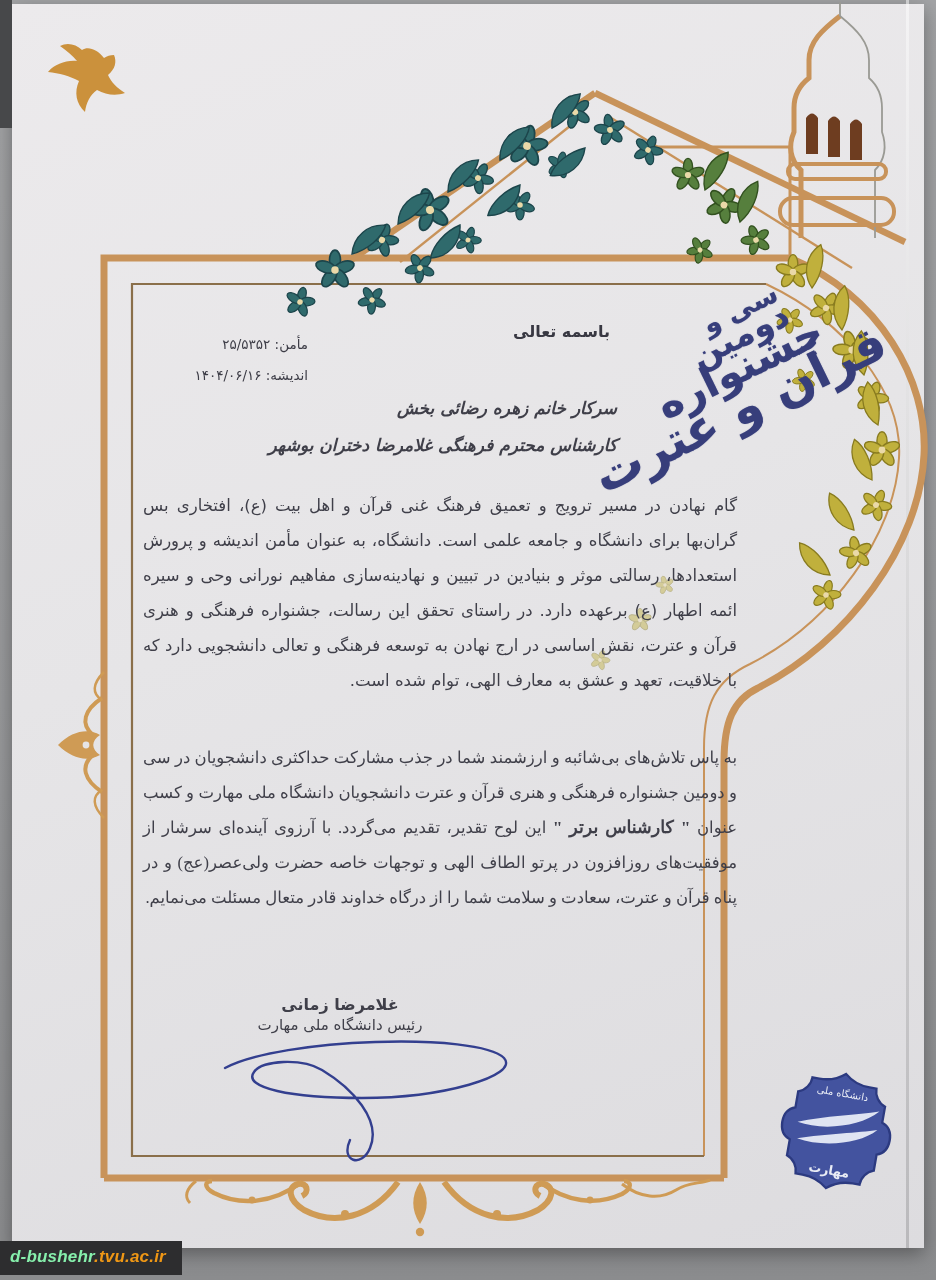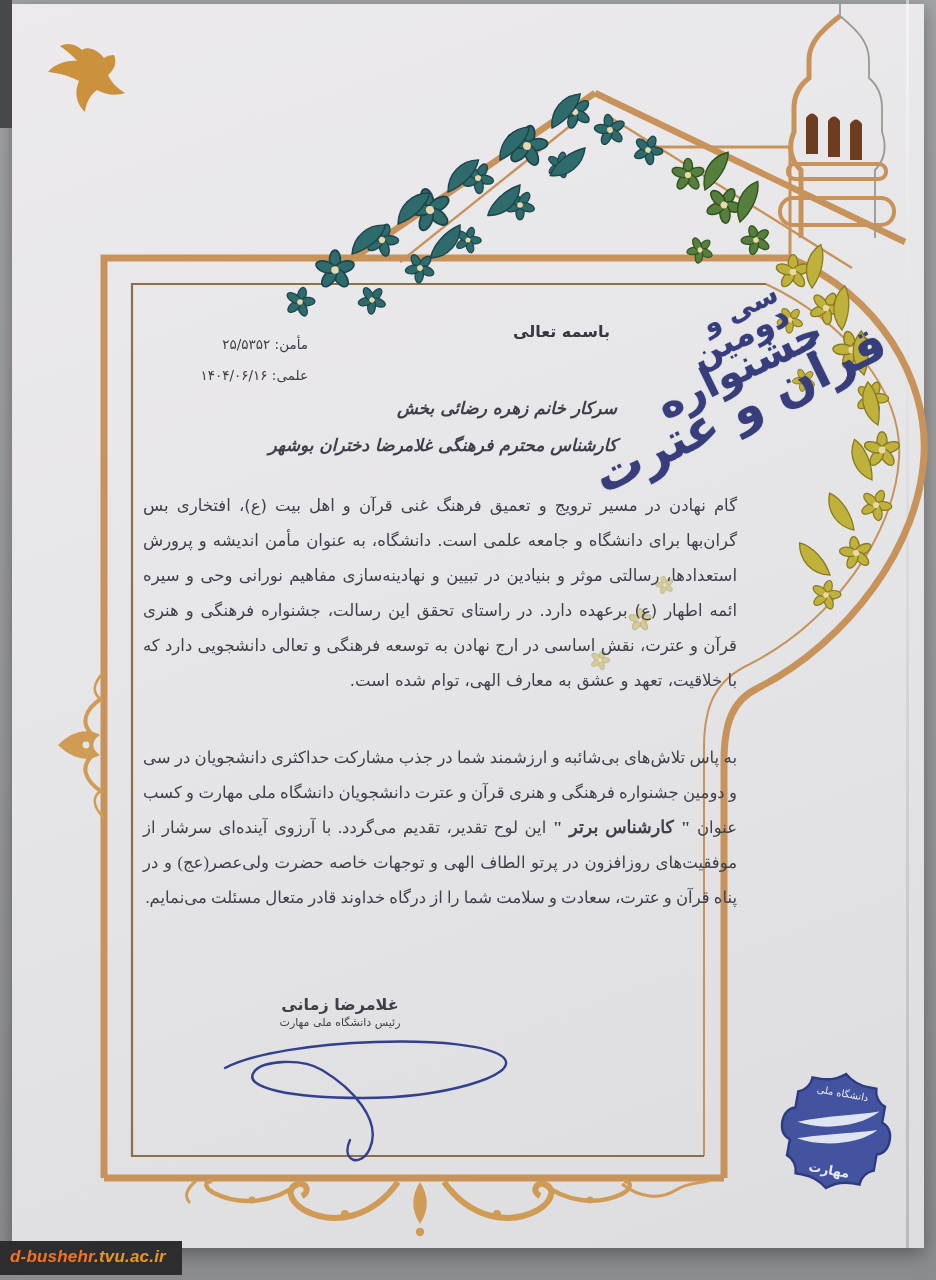--- a/index.html
+++ b/index.html
@@ -18,35 +18,35 @@
   .refblock{left:158px;top:336px;width:150px;font-size:13.5px;text-align:right;color:#3c3c46;}
   .refblock .row{margin-bottom:15px;white-space:nowrap;}
   .recipient{left:215px;top:398px;width:402px;text-align:right;font-weight:700;font-size:17px;font-style:italic;}
   .recipient .r1{margin-bottom:17px;}
   .para{left:143px;top:488px;width:594px;font-size:16.5px;line-height:35px;
         text-align:justify;}
   .para.p2{top:740px;font-family:Liberation Serif, serif;}
   .hl{font-weight:700;font-size:17.5px;}
   .sig{left:190px;top:995px;width:300px;text-align:center;z-index:4;}
   .sig .name{font-weight:700;font-size:16px;margin-bottom:2px;}
-  .sig .role{font-size:11px;text-align:center;}
+  .sig .role{font-size:15px;text-align:center;}
   .callig{position:absolute;left:565px;top:300px;width:350px;z-index:4;direction:rtl;
           color:#373e7b;font-weight:700;text-align:center;}
   .callig span{display:block;transform:rotate(-26deg);line-height:1.02;margin:-5px 0;
                text-shadow:0 0 1px rgba(55,62,123,.5);}
   .callig .c1{font-size:27px;}
   .callig .c2{font-size:34px;}
   .callig .c3{font-size:42px;}
   .callig .c4{font-size:49px;}
   .stamp{position:absolute;left:778px;top:1068px;width:116px;height:126px;z-index:4;
          transform:rotate(10deg);}
   .watermark{position:absolute;left:0;top:1241px;z-index:6;background:#2d2d2f;
              padding:6px 16px 8px 10px;font-family:"Liberation Sans",sans-serif;
              font-style:italic;font-weight:700;font-size:17px;letter-spacing:.2px;}
-  .watermark .wm1{color:#f97316;margin-top:28px;}
+  .watermark .wm1{color:#86efac;margin-top:28px;}
   .watermark .wm2{color:#ef9715;}
 </style>
 </head>
 <body>
 
 <div class="scene">
   <div class="paper"></div>
   <div class="photo-edge-left"></div>
   <div class="crease"></div>
 
@@ -187,21 +187,21 @@
   </svg>
 
   <div class="txt basmala">باسمه تعالی</div>
 
   <div class="txt refblock">
     <div class="row">
       <span>مأمن:</span>
       <span>۲۵/۵۳۵۲</span>
     </div>
     <div class="row">
-      <span>علمی:</span>
+      <span>اندیشه:</span>
       <span>۱۴۰۴/۰۶/۱۶</span>
     </div>
   </div>
 
   <div class="txt recipient">
     <div class="r1">سرکار خانم زهره رضائی بخش</div>
     <div class="r2">کارشناس محترم فرهنگی غلامرضا دختران بوشهر</div>
   </div>
 
   <div class="txt para p1">گام نهادن در مسیر ترویج و تعمیق فرهنگ غنی قرآن و اهل بیت (ع)، افتخاری بس گران‌بها برای دانشگاه و جامعه علمی است. دانشگاه، به عنوان مأمن اندیشه و پرورش استعدادها، رسالتی موثر و بنیادین در تبیین و نهادینه‌سازی مفاهیم نورانی وحی و سیره ائمه اطهار (ع) برعهده دارد. در راستای تحقق این رسالت، جشنواره فرهنگی و هنری قرآن و عترت، نقش اساسی در ارج نهادن به توسعه فرهنگی و تعالی دانشجویی دارد که با خلاقیت، تعهد و عشق به معارف الهی، توام شده است.</div>

